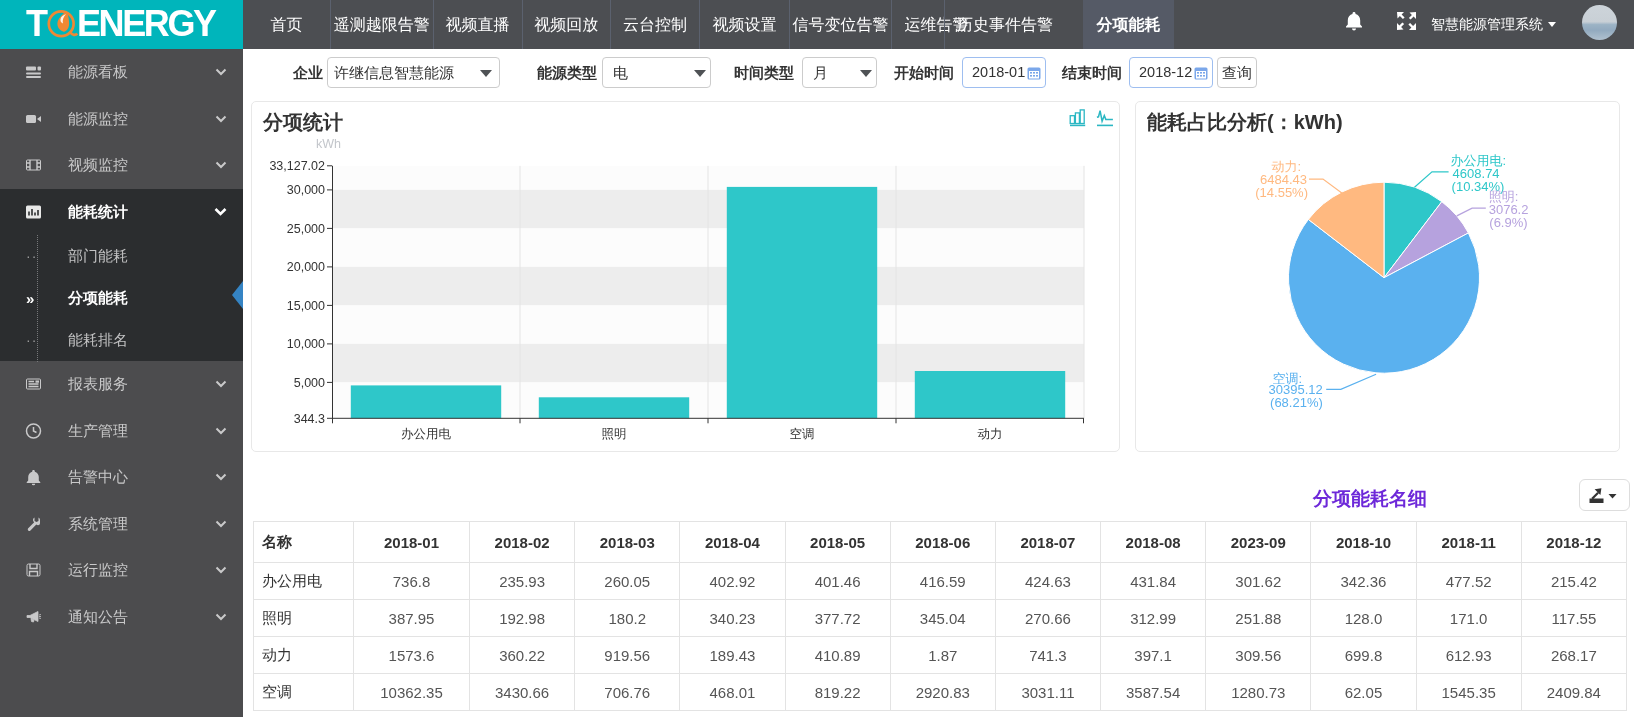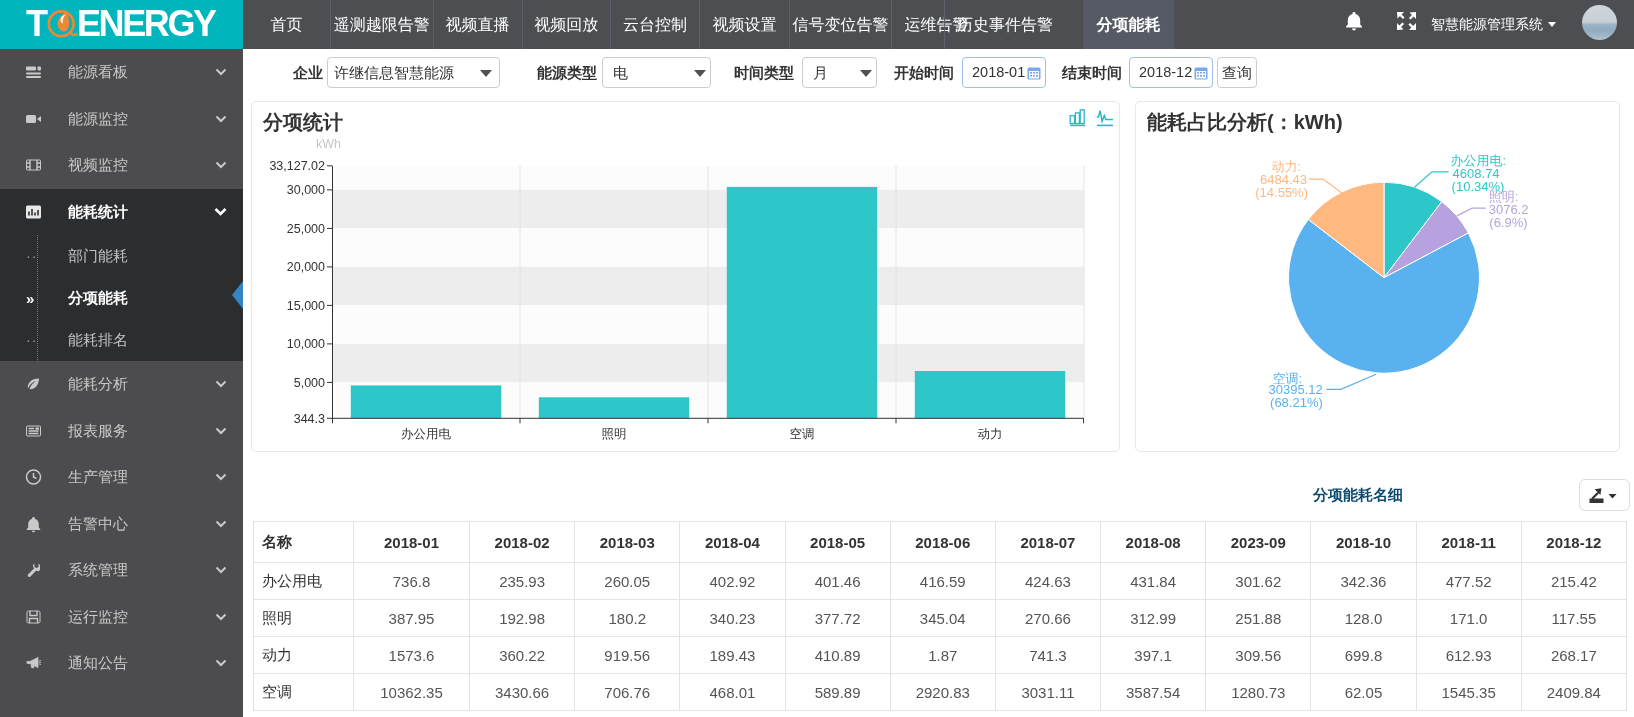--- a/index.html
+++ b/index.html
@@ -42,21 +42,21 @@
 .fbox { position:absolute; top:8px; height:31px; border:1px solid #ccc; border-radius:4px; background:#fff; font-size:15px; color:#333; line-height:29px; }
 .fbox.blue { border-color:#9ebef0; }
 .caret { position:absolute; width:0; height:0; border-left:6px solid transparent; border-right:6px solid transparent; border-top:7px solid #4f5255; top:12px; }
 .cal { position:absolute; right:4px; top:8px; }
 
 
 .card { position:absolute; border:1px solid #e8e8e8; border-radius:5px; background:#fff; }
 .ctitle { position:absolute; left:11px; top:7px; font-size:20px; font-weight:bold; color:#333; }
 
 
-#ttitle { position:absolute; left:1070px; top:437px; font-size:15px; font-weight:bold; color:#0c4a6e; }
+#ttitle { position:absolute; left:1070px; top:437px; font-size:19px; font-weight:bold; color:#6d28d9; }
 #exportbtn { position:absolute; left:1336px; top:430px; width:51px; height:32px; border:1px solid #ddd; border-radius:6px; background:#fff; }
 table { border-collapse:collapse; table-layout:fixed; }
 #dtable { position:absolute; left:10px; top:472px; width:1374px; }
 #dtable th, #dtable td { border:1px solid #e3e3e3; font-size:15px; text-align:center; padding:0; }
 #dtable th { height:41px; color:#333; font-weight:bold; background:#fff; }
 #dtable td { height:37px; color:#555; font-weight:normal; }
 #dtable td.name, #dtable th.name { text-align:left; padding-left:8px; color:#333; }
 </style>
 </head>
 <body>
@@ -157,29 +157,20 @@
         </div>
       <div class="subitem active">
           <span class="mark">»</span>
           <span class="txt">分项能耗</span>
         </div>
       <div class="subitem">
           <span class="mark">··</span>
           <span class="txt">能耗排名</span>
         </div>
     </div>
-    <div class="mitem">
-        <svg class="ic" width="17" height="17" viewBox="0 0 17 17" fill="#c9c9ca">
-          <path d="M3 13 C2 8 6 3 14 3 C14 10 9 14.5 4.5 13.5 C6 9 9 6.5 11.5 5.5 C8 6 5 8.5 3 13 Z"></path>
-        </svg>
-        <span class="txt">能耗分析</span>
-        <svg class="chev" width="12" height="8">
-          <path d="M1.5 1.5 L6 6 L10.5 1.5" stroke="#c9c9ca" stroke-width="2" fill="none"></path>
-        </svg>
-      </div>
     <div class="mitem">
         <svg class="ic" width="17" height="17" viewBox="0 0 17 17" fill="none" stroke="#c9c9ca">
           <rect x="1.5" y="3.5" width="14" height="10" rx="1"></rect>
           <path d="M3.5 6 H9 M3.5 8.5 H13.5 M3.5 11 H13.5" stroke-width="1.4"></path>
           <rect x="10.5" y="5" width="3.5" height="2.2" fill="#c9c9ca" stroke="none"></rect>
         </svg>
         <span class="txt">报表服务</span>
         <svg class="chev" width="12" height="8">
           <path d="M1.5 1.5 L6 6 L10.5 1.5" stroke="#c9c9ca" stroke-width="2" fill="none"></path>
         </svg>
@@ -434,21 +425,21 @@
             <td>699.8</td>
             <td>612.93</td>
             <td>268.17</td>
           </tr>
       <tr>
             <td class="name">空调</td>
             <td>10362.35</td>
             <td>3430.66</td>
             <td>706.76</td>
             <td>468.01</td>
-            <td>589.89</td>
+            <td>819.22</td>
             <td>2920.83</td>
             <td>3031.11</td>
             <td>3587.54</td>
             <td>1280.73</td>
             <td>62.05</td>
             <td>1545.35</td>
             <td>2409.84</td>
           </tr>
     </tbody>
       </table>

